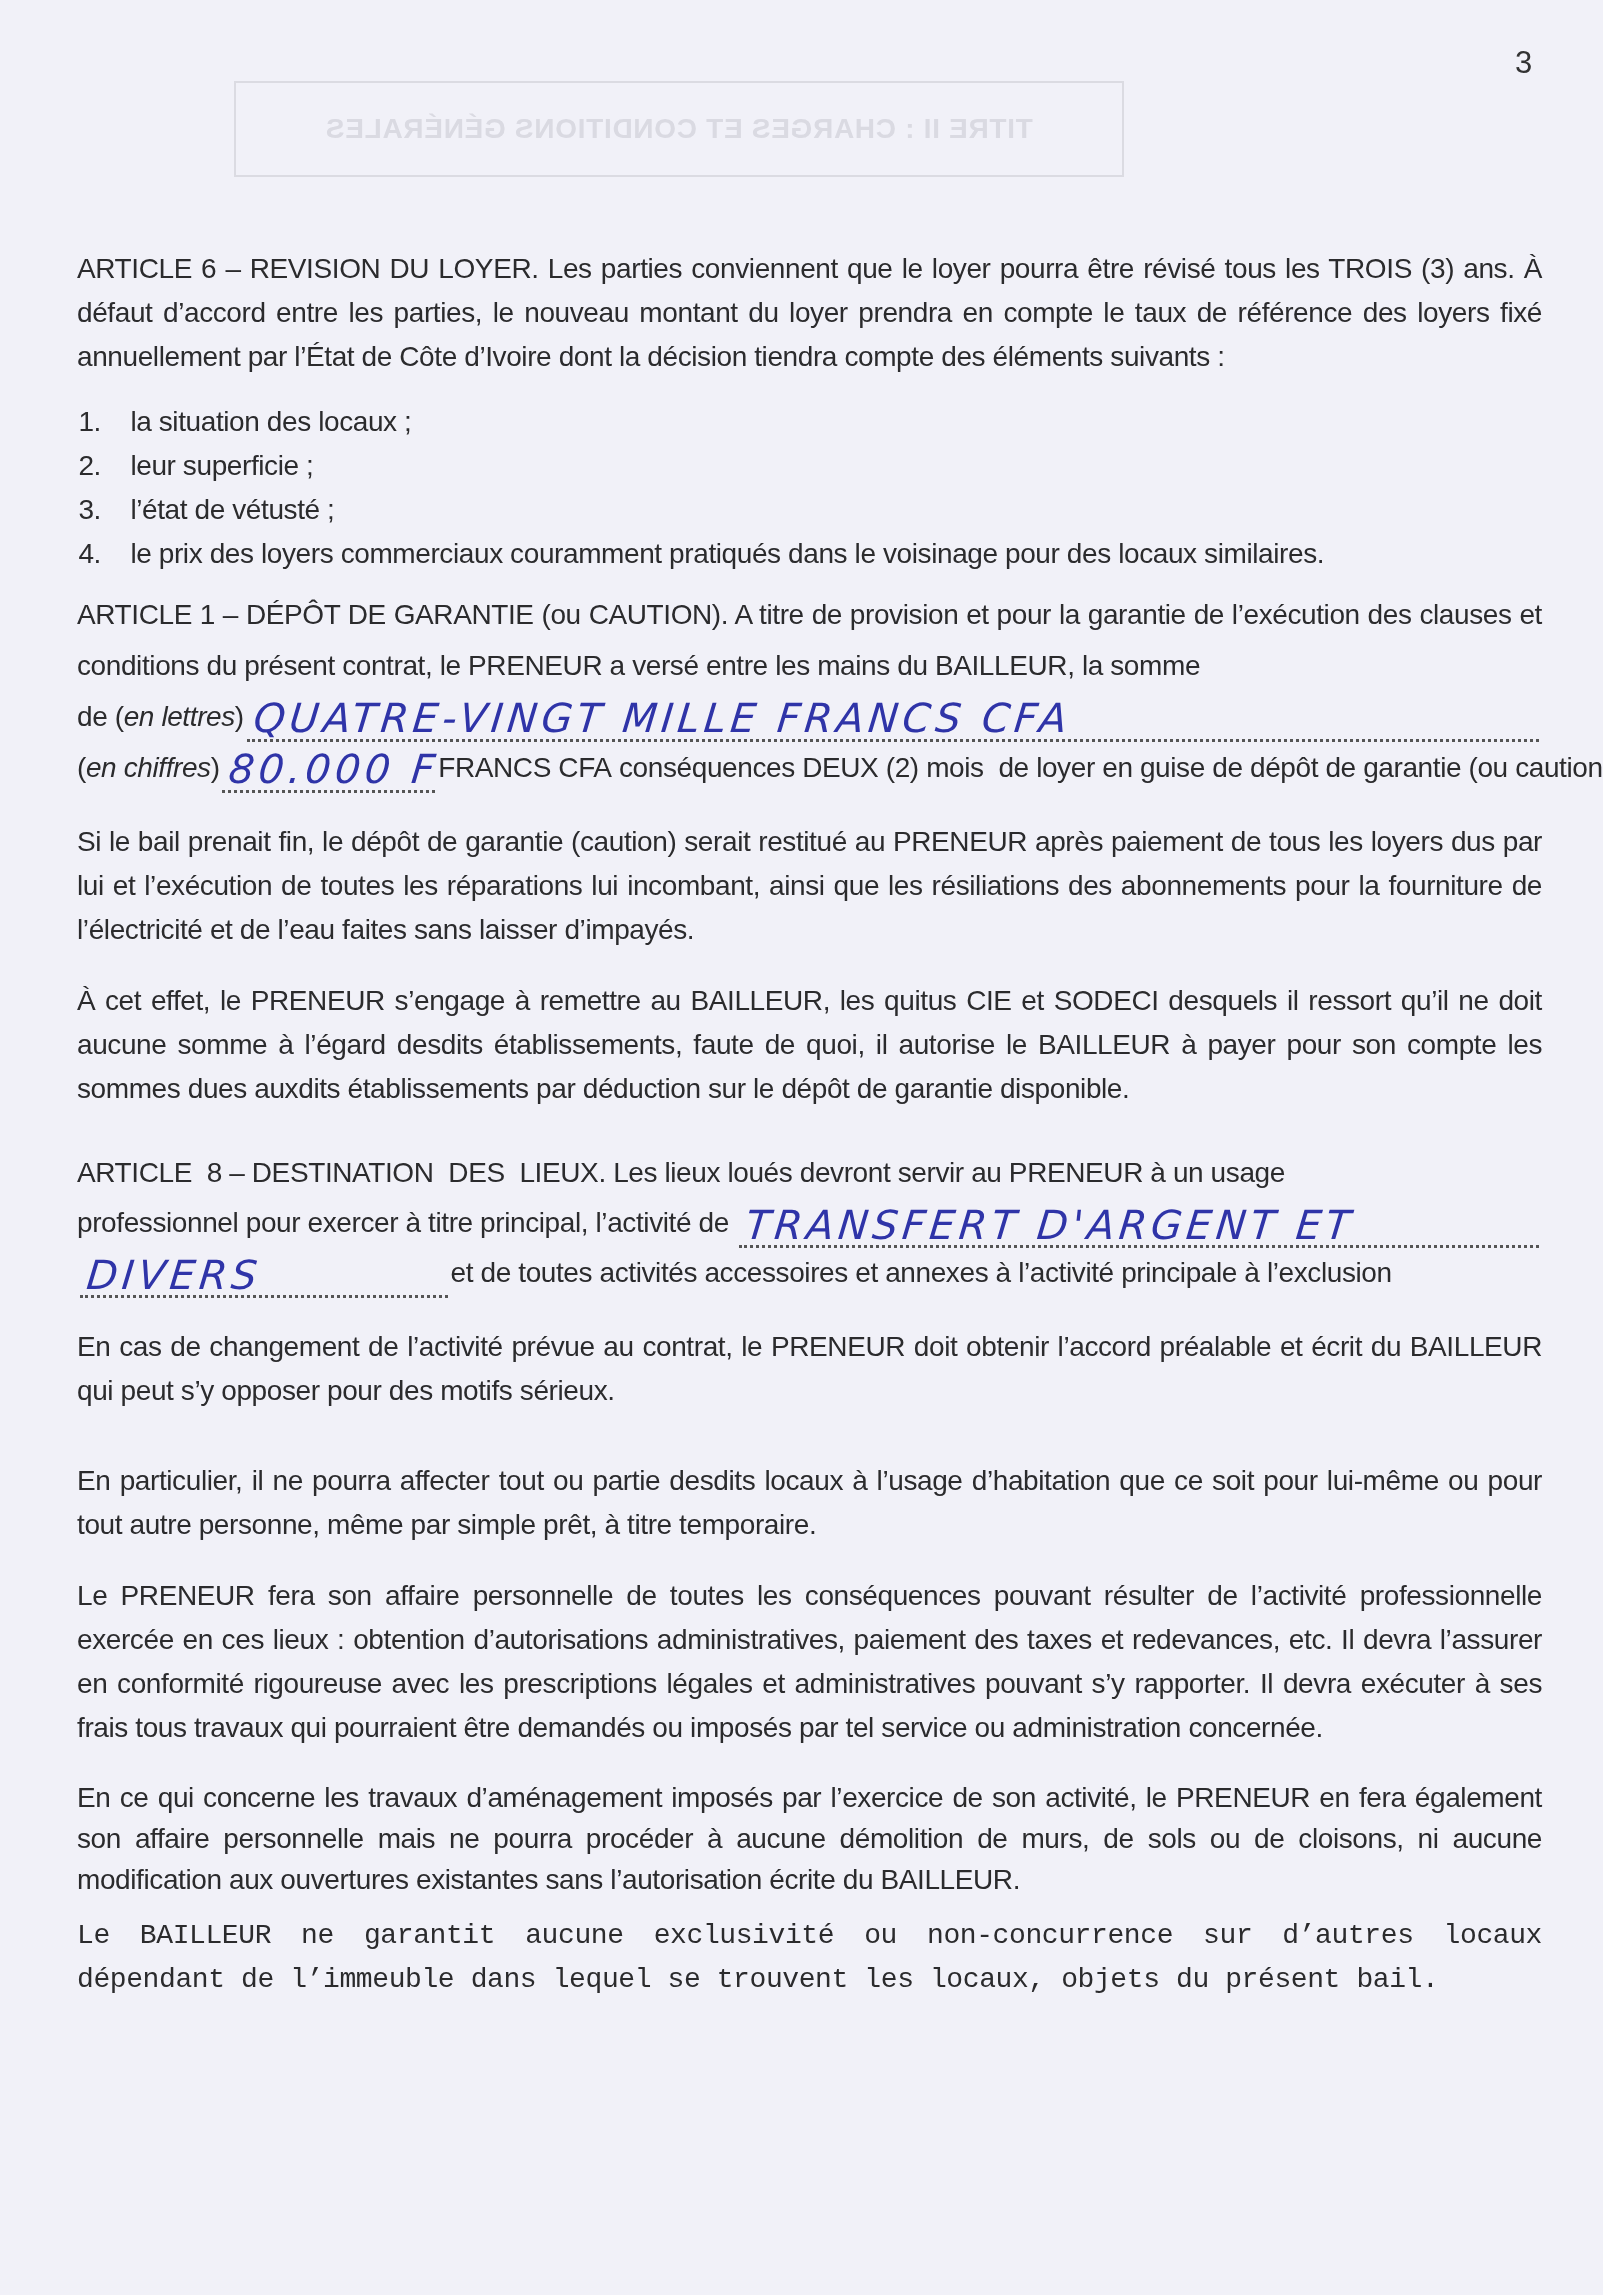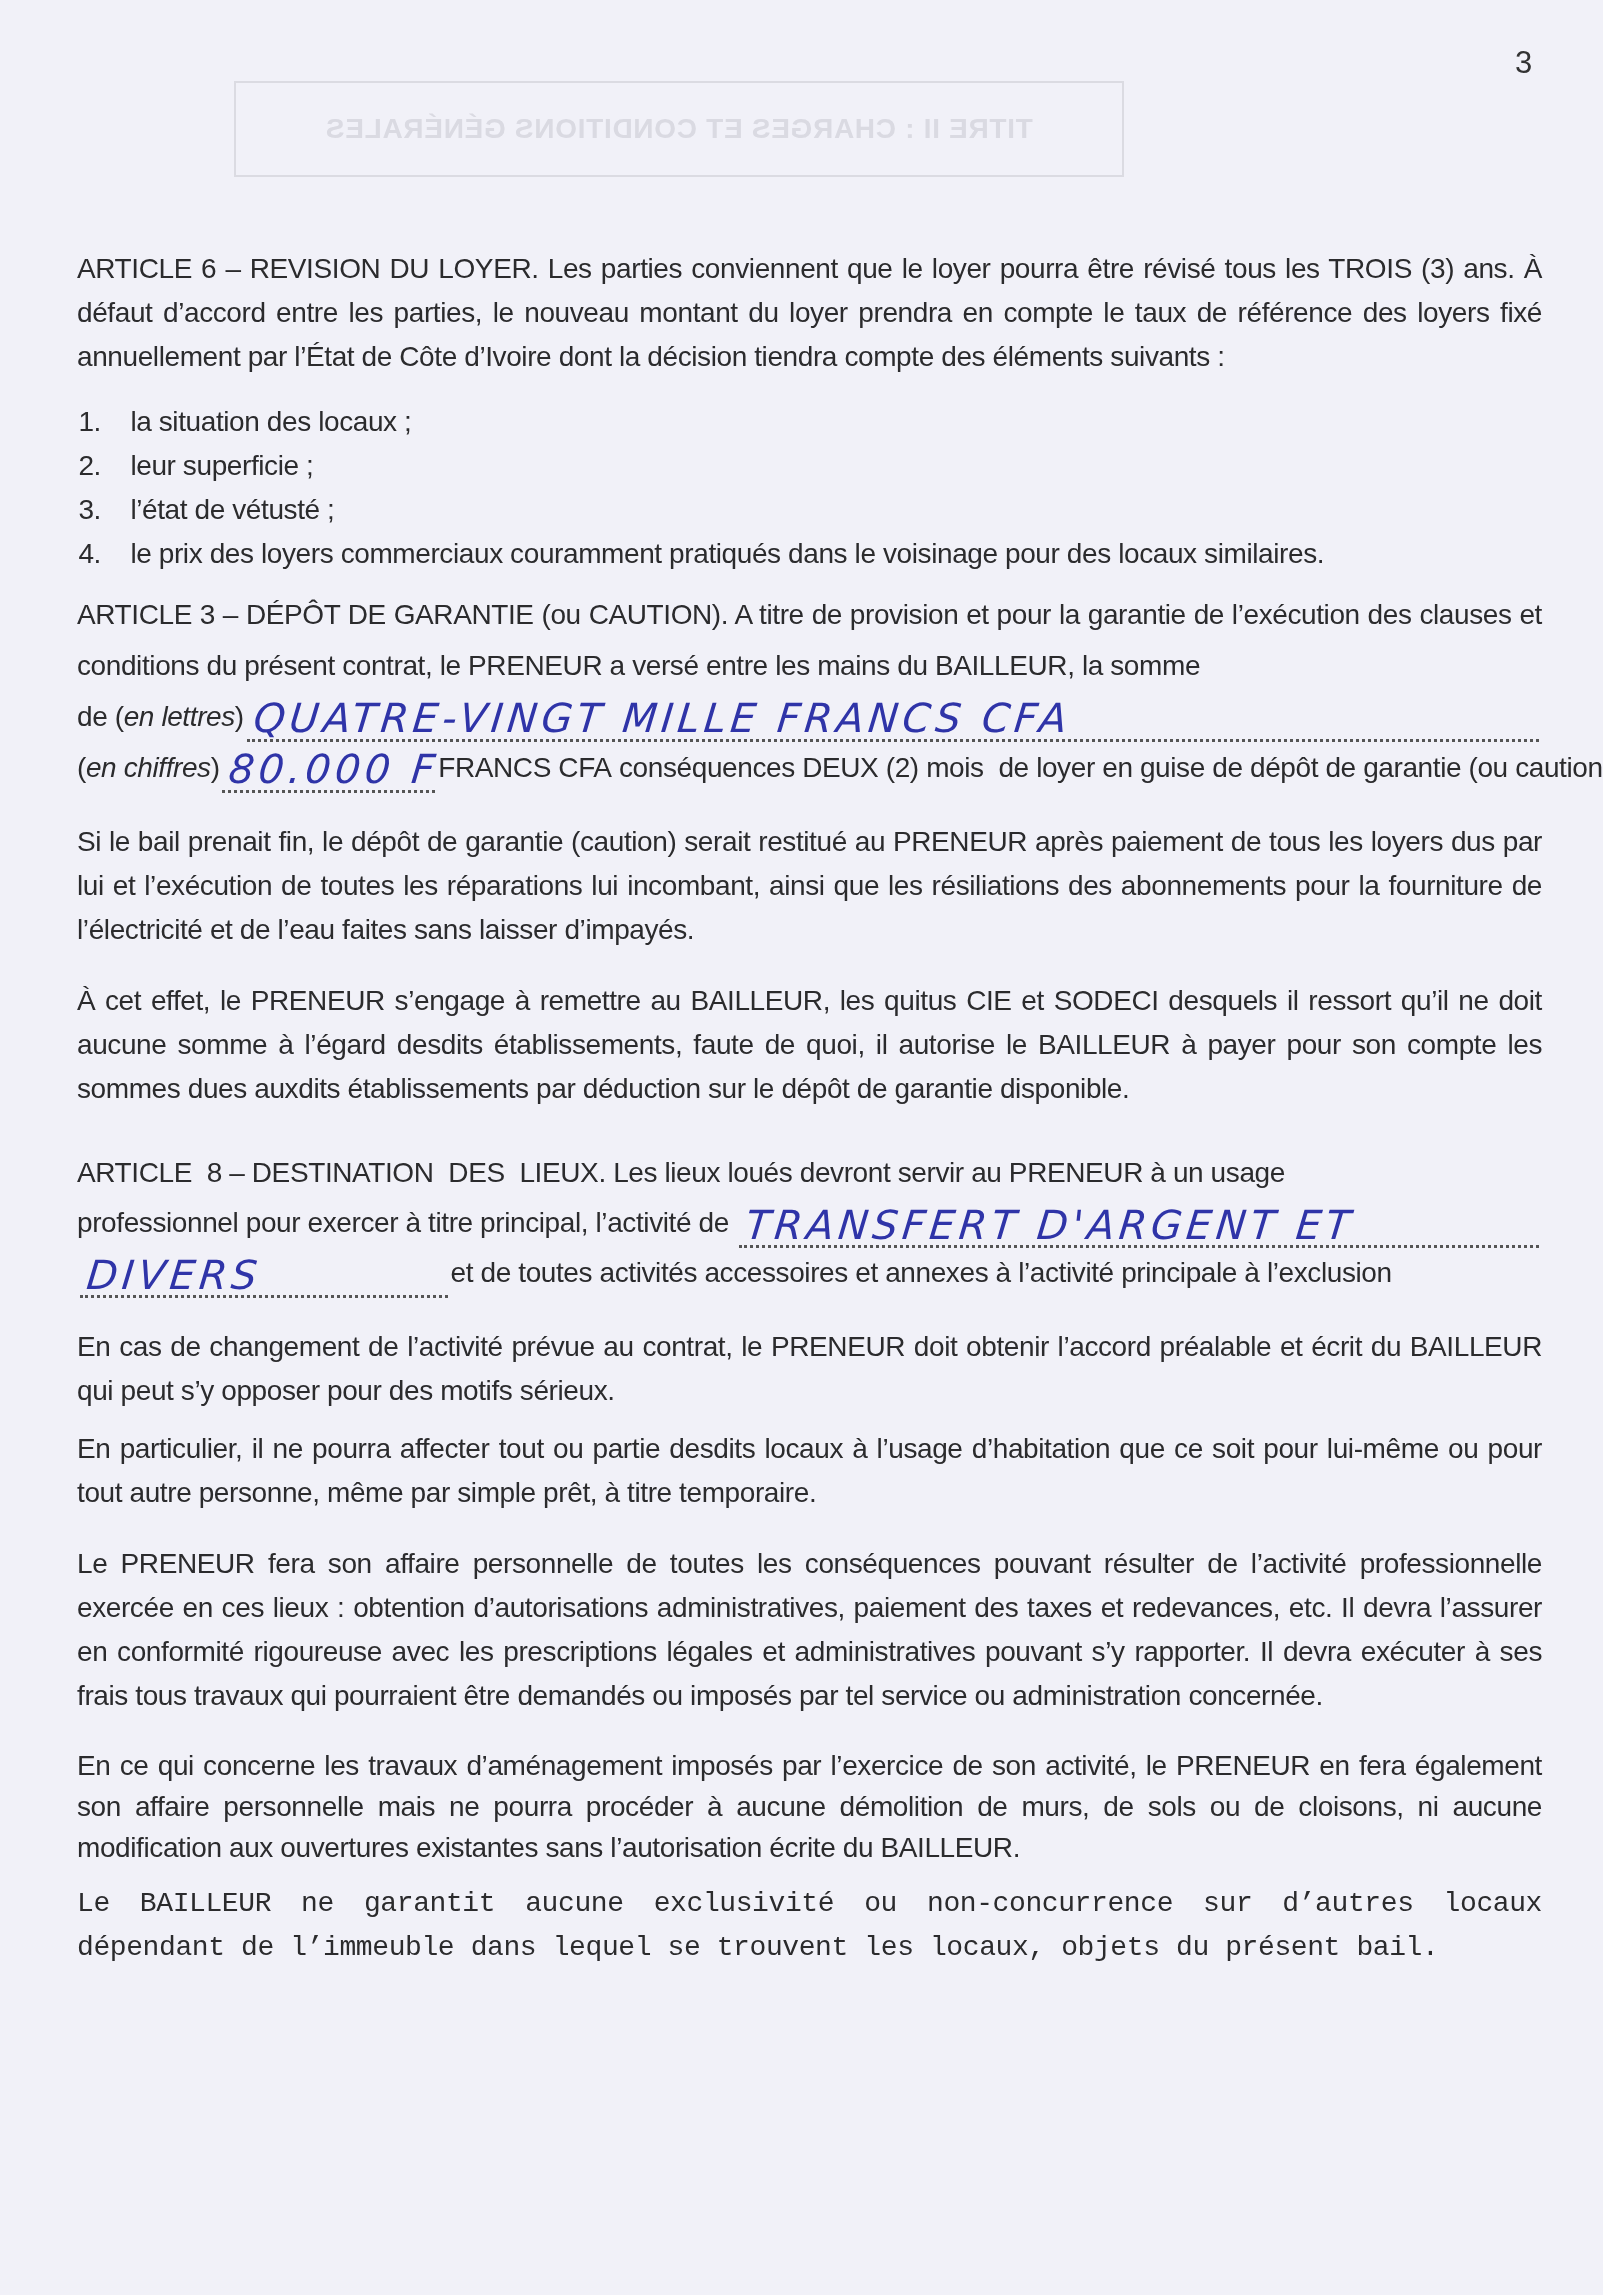--- a/index.html
+++ b/index.html
@@ -78,21 +78,21 @@
           <span>l’état de vétusté ;</span>
         </li>
       <li>
           <span class="num">4.</span>
           <span>le prix des loyers commerciaux couramment pratiqués dans le voisinage pour des locaux similaires.</span>
         </li>
     </ol>
   </section>
 
   <section style="line-height:51px;">
-    <p class="para"><b>ARTICLE 3 – DÉPÔT DE GARANTIE</b><span> (ou </span><b>CAUTION</b><span>)</span><span>. A titre de provision et pour la garantie de l’exécution des clauses et conditions du présent contrat, le PRENEUR a versé entre les mains du BAILLEUR, la somme</span></p>
+    <p class="para"><b>ARTICLE 1 – DÉPÔT DE GARANTIE</b><span> (ou </span><b>CAUTION</b><span>)</span><span>. A titre de provision et pour la garantie de l’exécution des clauses et conditions du présent contrat, le PRENEUR a versé entre les mains du BAILLEUR, la somme</span></p>
     <div class="field-line">
       <span>de (</span>
         <b><i>en lettres</i></b>
         <span>)</span>
       <span class="dots">
         <span class="hand">QUATRE-VINGT MILLE FRANCS CFA</span>
       </span>
     </div>
     <div class="field-line">
       <span>(</span>
@@ -124,21 +124,21 @@
     </div>
     <div class="field-line">
       <span class="dots fixed" style="width:368px;">
         <span class="hand">DIVERS</span>
       </span>
       <span>et de toutes activités accessoires et annexes à l’activité principale à l’exclusion</span>
     </div>
     <div class="gap-m"></div>
     <p class="para" style="line-height:44px;">En cas de changement de l’activité prévue au contrat, le PRENEUR doit obtenir l’accord préalable et écrit du BAILLEUR qui peut s’y opposer pour des motifs sérieux.</p>
     <div class="gap-s"></div>
-    <p class="para" style="line-height:44px;">En particulier, il ne pourra affecter tout ou partie desdits locaux à l’usage d’habitation que ce soit pour lui-même ou pour tout autre personne, même par simple prêt, à titre temporaire.</p>
+    <p class="para" style="line-height:44px;margin-top:32px;">En particulier, il ne pourra affecter tout ou partie desdits locaux à l’usage d’habitation que ce soit pour lui-même ou pour tout autre personne, même par simple prêt, à titre temporaire.</p>
     <div class="gap-m"></div>
     <p class="para" style="line-height:44px;">Le PRENEUR fera son affaire personnelle de toutes les conséquences pouvant résulter de l’activité professionnelle exercée en ces lieux : obtention d’autorisations administratives, paiement des taxes et redevances, etc. Il devra l’assurer en conformité rigoureuse avec les prescriptions légales et administratives pouvant s’y rapporter. Il devra exécuter à ses frais tous travaux qui pourraient être demandés ou imposés par tel service ou administration concernée.</p>
     <div class="gap-m"></div>
     <p class="para" style="line-height:41px;">En ce qui concerne les travaux d’aménagement imposés par l’exercice de son activité, le PRENEUR en fera également son affaire personnelle mais ne pourra procéder à aucune démolition de murs, de sols ou de cloisons, ni aucune modification aux ouvertures existantes sans l’autorisation écrite du BAILLEUR.</p>
     <div class="gap-s"></div>
     <p class="para" style="line-height:44px;font-family:Liberation Mono, monospace;">Le BAILLEUR ne garantit aucune exclusivité ou non-concurrence sur d’autres locaux dépendant de l’immeuble dans lequel se trouvent les locaux, objets du présent bail.</p>
   </section>
 </div>
 
 

